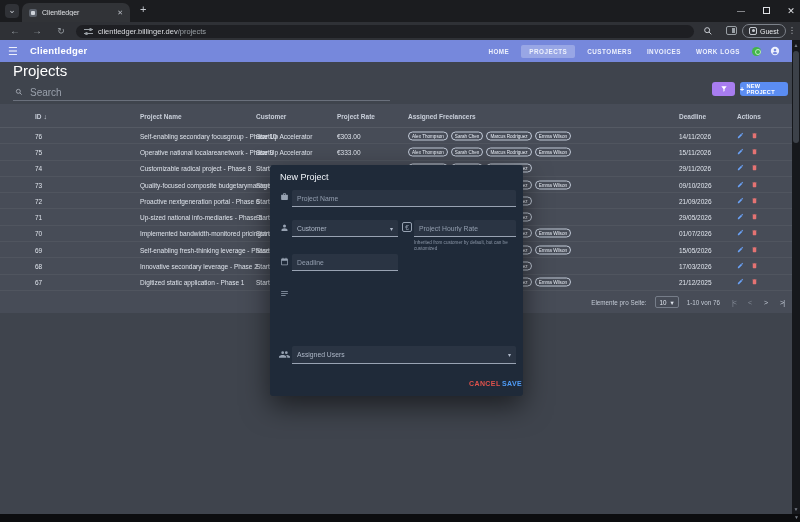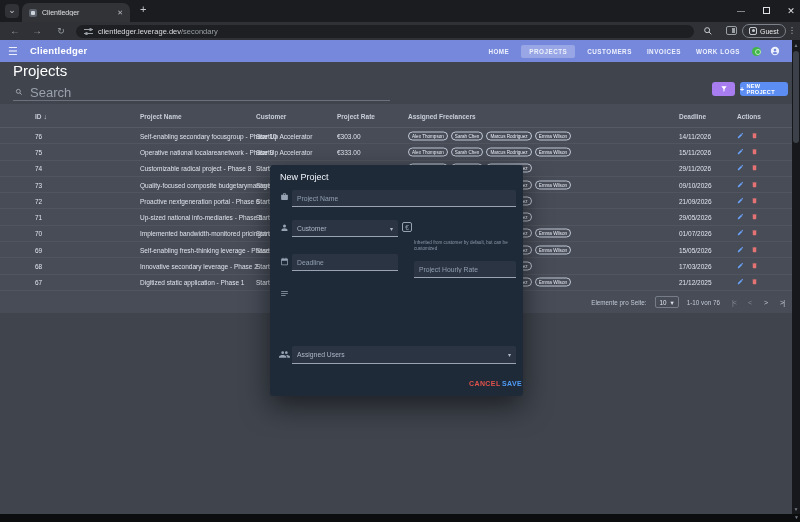--- a/index.html
+++ b/index.html
@@ -52,21 +52,21 @@
   .nav-item{font-size:6.3px;font-weight:bold;color:#eef1fc;letter-spacing:.5px;padding:3px 3px;white-space:nowrap;}
   .nav-item.active{background:rgba(255,255,255,.25);border-radius:2px;padding:3px 8px;}
   .green-dot{width:9px;height:9px;border-radius:50%;background:#43b64a;position:relative;}
   .green-dot::after{content:"";position:absolute;left:2.5px;top:2.5px;width:4px;height:4px;border:1px solid #bfe9c1;border-radius:50%;}
   .account-ic{width:10px;height:10px;}
 
   
   .page-title{position:absolute;left:13px;top:62px;font-size:15px;font-weight:500;color:#ffffff;}
   .search-wrap{position:absolute;left:13px;top:84px;width:377px;height:17px;border-bottom:1px solid #697widthox;
     border-bottom:1px solid #6a707c;display:flex;align-items:center;gap:5px;padding:0 2px;}
-  .search-input{flex:1;background:transparent;border:none;outline:none;color:#dfe4ec;font-size:13px;}
+  .search-input{flex:1;background:transparent;border:none;outline:none;color:#dfe4ec;font-size:10px;}
   .search-input::placeholder{color:#9aa1ac;}
   .filter-btn{position:absolute;left:712px;top:82px;width:23px;height:14px;background:#a87df0;border-radius:3px;
     display:flex;align-items:center;justify-content:center;}
   .newproj-btn{position:absolute;left:740px;top:82px;width:48px;height:14px;background:#5b8df2;border-radius:3px;
     display:flex;align-items:center;justify-content:center;gap:2px;color:#fff;font-size:5.6px;font-weight:bold;letter-spacing:.3px;}
   .newproj-btn .plus{font-size:7px;font-weight:bold;}
 
   
   .table-card{position:absolute;left:0;top:104px;width:792px;height:209px;background:#474c57;}
   .thead{position:relative;height:24px;border-bottom:1px solid rgba(255,255,255,.08);}
@@ -135,21 +135,21 @@
 
   <div class="toolbar">
     <div class="tb-btn tb-back">←</div>
     <div class="tb-btn tb-fwd">→</div>
     <div class="tb-btn tb-reload">↻</div>
     <div class="url-pill">
       <span class="site-info">
           <span></span>
           <span></span>
         </span>
-      <span class="url-text"><span>clientledger.leverage.dev</span><span class="path">/secondary</span></span>
+      <span class="url-text"><span>clientledger.billinger.dev</span><span class="path">/projects</span></span>
     </div>
     <div class="zoom-ic">
       <svg width="10" height="10" viewBox="0 0 24 24">
           <path fill="none" stroke="#c7cbd1" stroke-width="2.4" d="M10 4a6 6 0 1 1 0 12 6 6 0 0 1 0-12zm4.5 10.5L20 20"></path>
         </svg>
     </div>
     <div class="sidepanel-ic"></div>
     <div class="guest-pill">
       <span class="guest-av"></span>
       <span>Guest</span>
@@ -412,21 +412,21 @@
       <svg width="9" height="9" viewBox="0 0 24 24">
           <path fill="#97a2b2" d="M12 12a4 4 0 1 0-4-4 4 4 0 0 0 4 4zm0 2c-4.4 0-8 2-8 4.5V21h16v-2.5C20 16 16.4 14 12 14z"></path>
         </svg>
     </span>
     <div class="sel" style="left:22px;top:55px;width:106px;height:17px;">
       <span class="sel-label">Customer</span>
       <span class="caret">▾</span>
     </div>
 
     <span class="m-icon" style="left:132px;top:57px;width:10px;height:10px;border:1px solid #97a2b2;border-radius:2px;font-size:6.5px;line-height:9px;text-align:center;">€</span>
-    <input class="fld" style="left: 144px; top: 55px; width: 102px; height: 17px; margin-top: 41px;" placeholder="Project Hourly Rate">
+    <input class="fld" style="left: 144px; top: 55px; width: 102px; height: 17px;" placeholder="Project Hourly Rate">
     <div class="helper">Inherited from customer by default, but can be customized</div>
 
     <span class="m-icon" style="left:10px;top:92px;">
       <svg width="9" height="9" viewBox="0 0 24 24">
           <path fill="#97a2b2" d="M7 2v2H5a2 2 0 0 0-2 2v14a2 2 0 0 0 2 2h14a2 2 0 0 0 2-2V6a2 2 0 0 0-2-2h-2V2h-2v2H9V2H7zm-2 8h14v10H5V10z"></path>
         </svg>
     </span>
     <input class="fld" style="left: 22px; top: 89px; width: 106px; height: 17px;" placeholder="Deadline">
 
     <span class="m-icon" style="left:10px;top:124px;">

